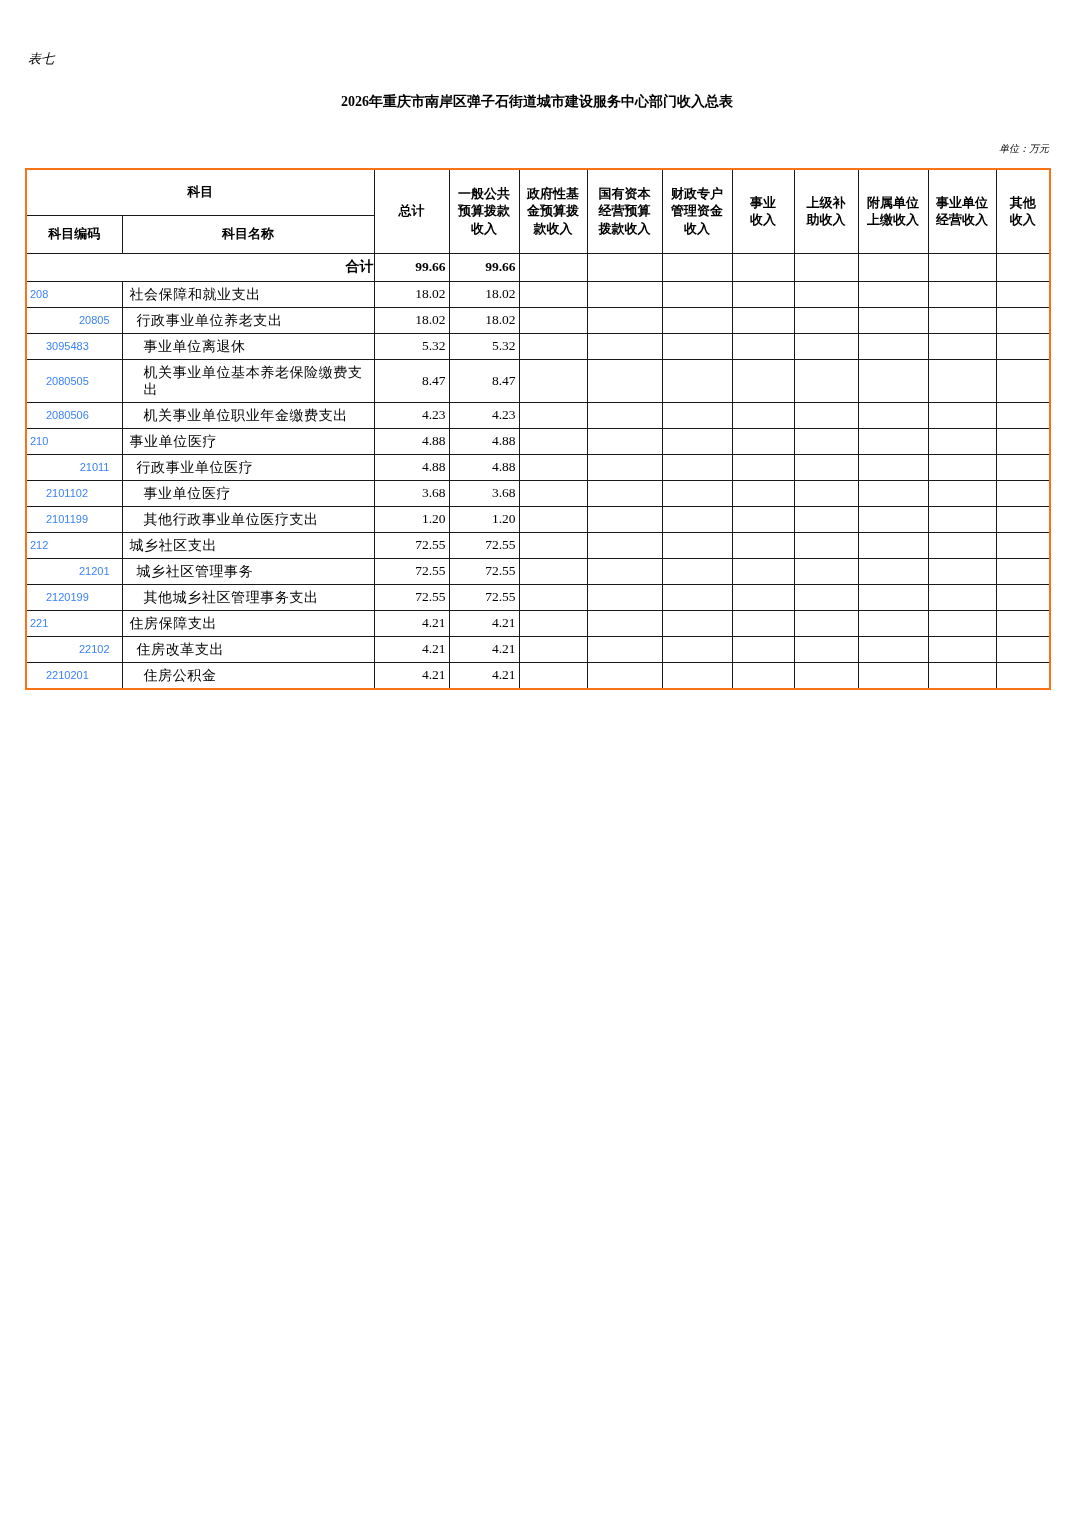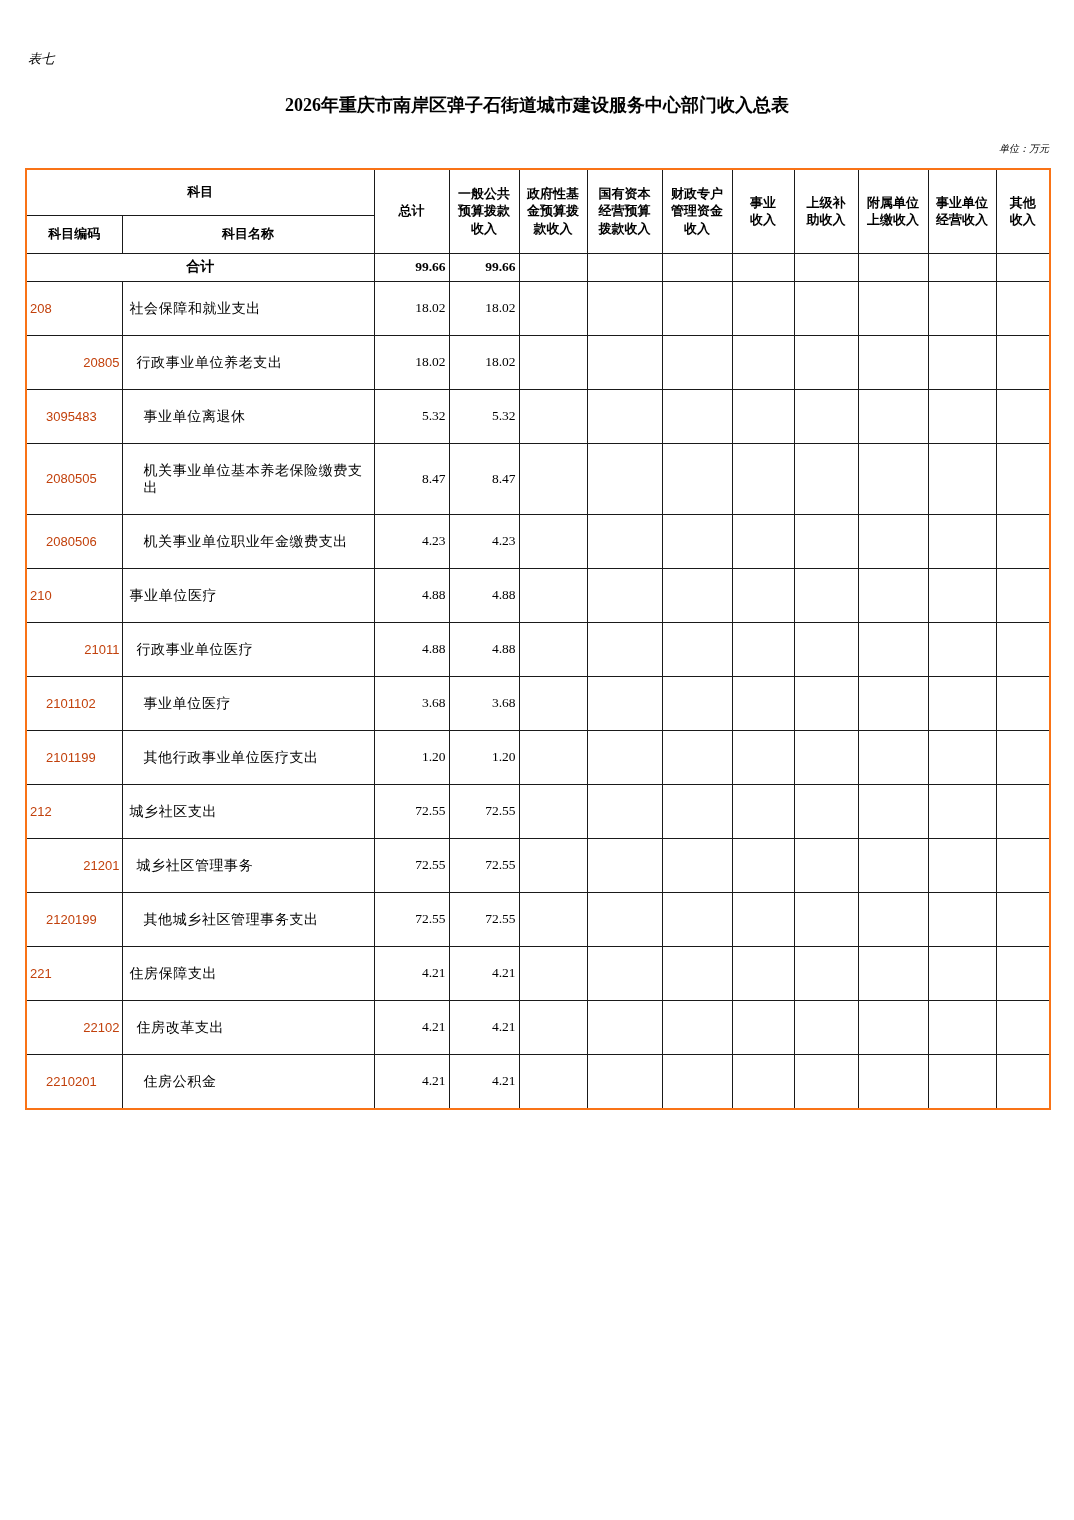--- a/index.html
+++ b/index.html
@@ -11,21 +11,21 @@
     font-family: "Liberation Serif", serif;
   }
   .sheet-label {
     position: absolute; left: 28px; top: 50px;
     font-size: 13px; font-style: italic;
     font-family: "DejaVu Serif", serif;
   }
   .page-title {
     position: absolute; top: 93px; left: 0; width: 100%;
     text-align: center;
-    font-size: 18px; font-weight: bold;
+    font-size: 14px; font-weight: bold;
     font-family: "Liberation Serif", serif;
   }
   .unit-note {
     position: absolute; top: 142px; right: 25px;
     font-size: 10px; font-style: italic;
     font-family: "DejaVu Serif", serif;
   }
   table.income-table {
     position: absolute; left: 25px; top: 168px;
     width: 1024px;
@@ -44,39 +44,39 @@
     font-size: 13px;
     text-align: center;
     white-space: pre-line;
     line-height: 1.35;
   }
   tr.hrow-top { height: 46px; }
   tr.hrow-sub { height: 38px; }
   tr.total-row { height: 28px; }
   tr.body-row { height: 26px; }
   td.total-label {
-    text-align: center;
+    text-align: right;
     font-weight: bold;
     font-size: 14px;
     font-family: "Liberation Sans", sans-serif;
   }
   .total-row td.num { font-weight: bold; }
   td.code {
     font-family: "Liberation Sans", sans-serif;
-    font-size: 13px;
-    color: #c2410c;
+    font-size: 11px;
+    color: #3b82f6;
     text-align: left;
-    padding: 1px 2px;
+    padding: 1px 12px;
   }
   td.name {
     font-size: 14px;
     letter-spacing: 0.6px;
     line-height: 17px;
     text-align: left;
-    padding: 18px 4px;
+    padding: 4px 4px;
   }
   td.num {
     font-family: "Liberation Serif", serif;
     font-size: 13.5px;
     text-align: right;
     padding-right: 3px;
   }
   td.code.lv1 { padding-left: 3px; }
   td.code.lv2 { padding-left: 11px; text-align: right; }
   td.code.lv3 { padding-left: 19px; }

